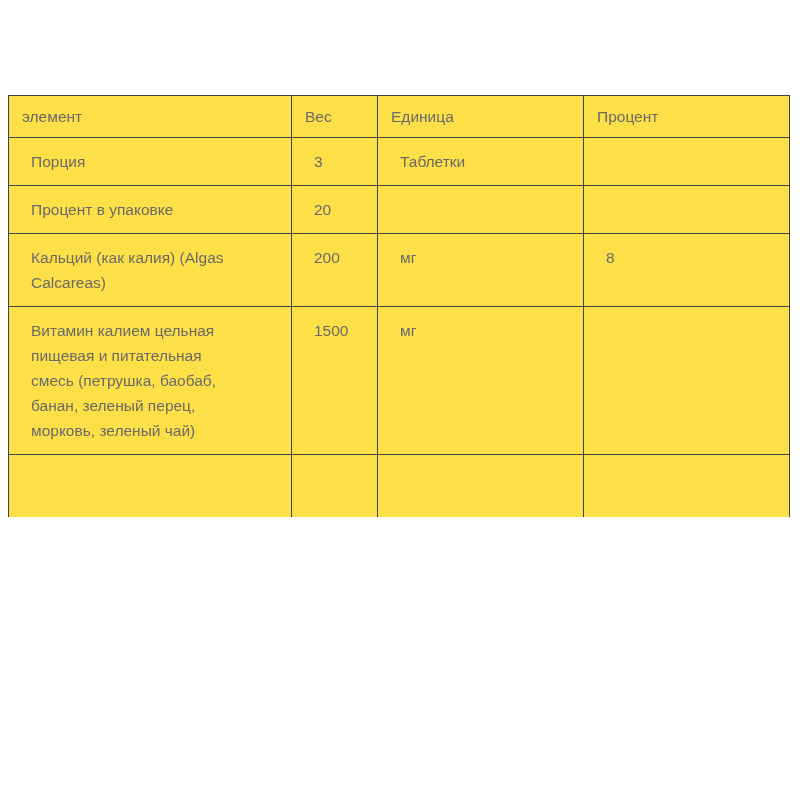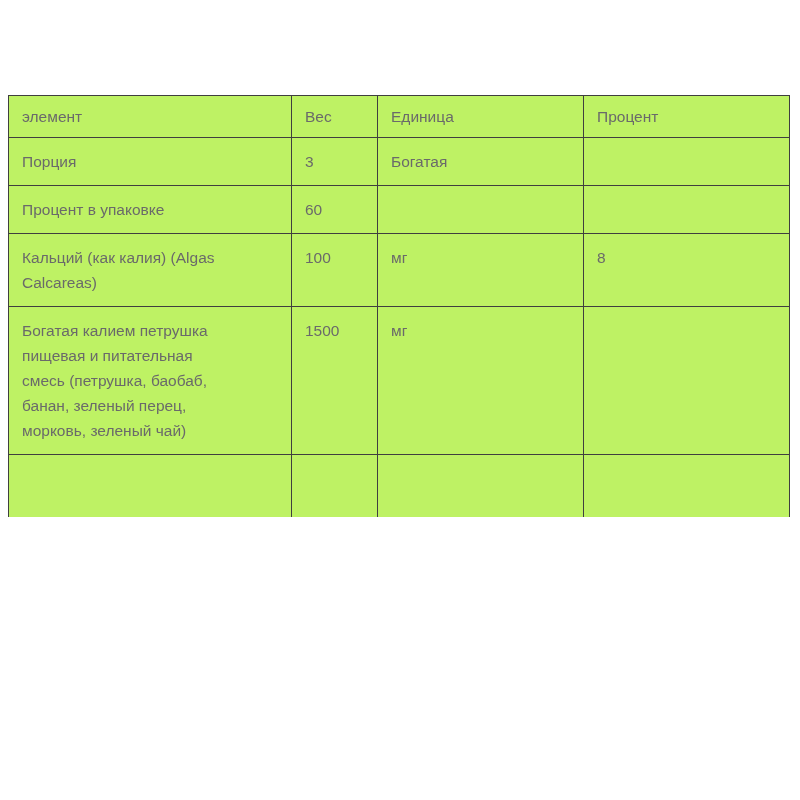--- a/index.html
+++ b/index.html
@@ -16,36 +16,36 @@
     left: 8px;
     top: 95px;
     width: 782px;
     height: 614px;
     overflow: hidden;
   }
   table.facts {
     border-collapse: collapse;
     table-layout: fixed;
     width: 781px;
-    background: #bef264;
+    background: #fde047;
   }
   col.c-element { width: 283px; }
   col.c-weight  { width: 86px;  }
   col.c-unit    { width: 206px; }
   col.c-percent { width: 206px; }
   table.facts th,
   table.facts td {
     border: 1px solid #3f3f3f;
     color: #6a6a6a;
     font-size: 15.5px;
     line-height: 25px;
     font-weight: 400;
     text-align: left;
     vertical-align: top;
-    padding: 11px 13px;
+    padding: 11px 22px;
     overflow: hidden;
   }
   table.facts th {
     padding: 8px 13px;
   }
   td.cell-element {
     white-space: pre-line;
   }
   tr.stub-row td {
     height: 40px;
@@ -68,38 +68,38 @@
         <th>элемент</th>
         <th>Вес</th>
         <th>Единица</th>
         <th>Процент</th>
       </tr>
     </thead>
     <tbody>
       <tr>
         <td class="cell-element">Порция</td>
         <td>3</td>
-        <td>Богатая</td>
+        <td>Таблетки</td>
         <td></td>
       </tr>
       <tr>
         <td class="cell-element">Процент в упаковке</td>
-        <td>60</td>
+        <td>20</td>
         <td></td>
         <td></td>
       </tr>
       <tr>
         <td class="cell-element">Кальций (как калия) (Algas
 Calcareas)</td>
-        <td>100</td>
+        <td>200</td>
         <td>мг</td>
         <td>8</td>
       </tr>
       <tr>
-        <td class="cell-element">Богатая калием петрушка
+        <td class="cell-element">Витамин калием цельная
 пищевая и питательная
 смесь (петрушка, баобаб,
 банан, зеленый перец,
 морковь, зеленый чай)</td>
         <td>1500</td>
         <td>мг</td>
         <td></td>
       </tr>
       <tr class="stub-row">
         <td></td>

